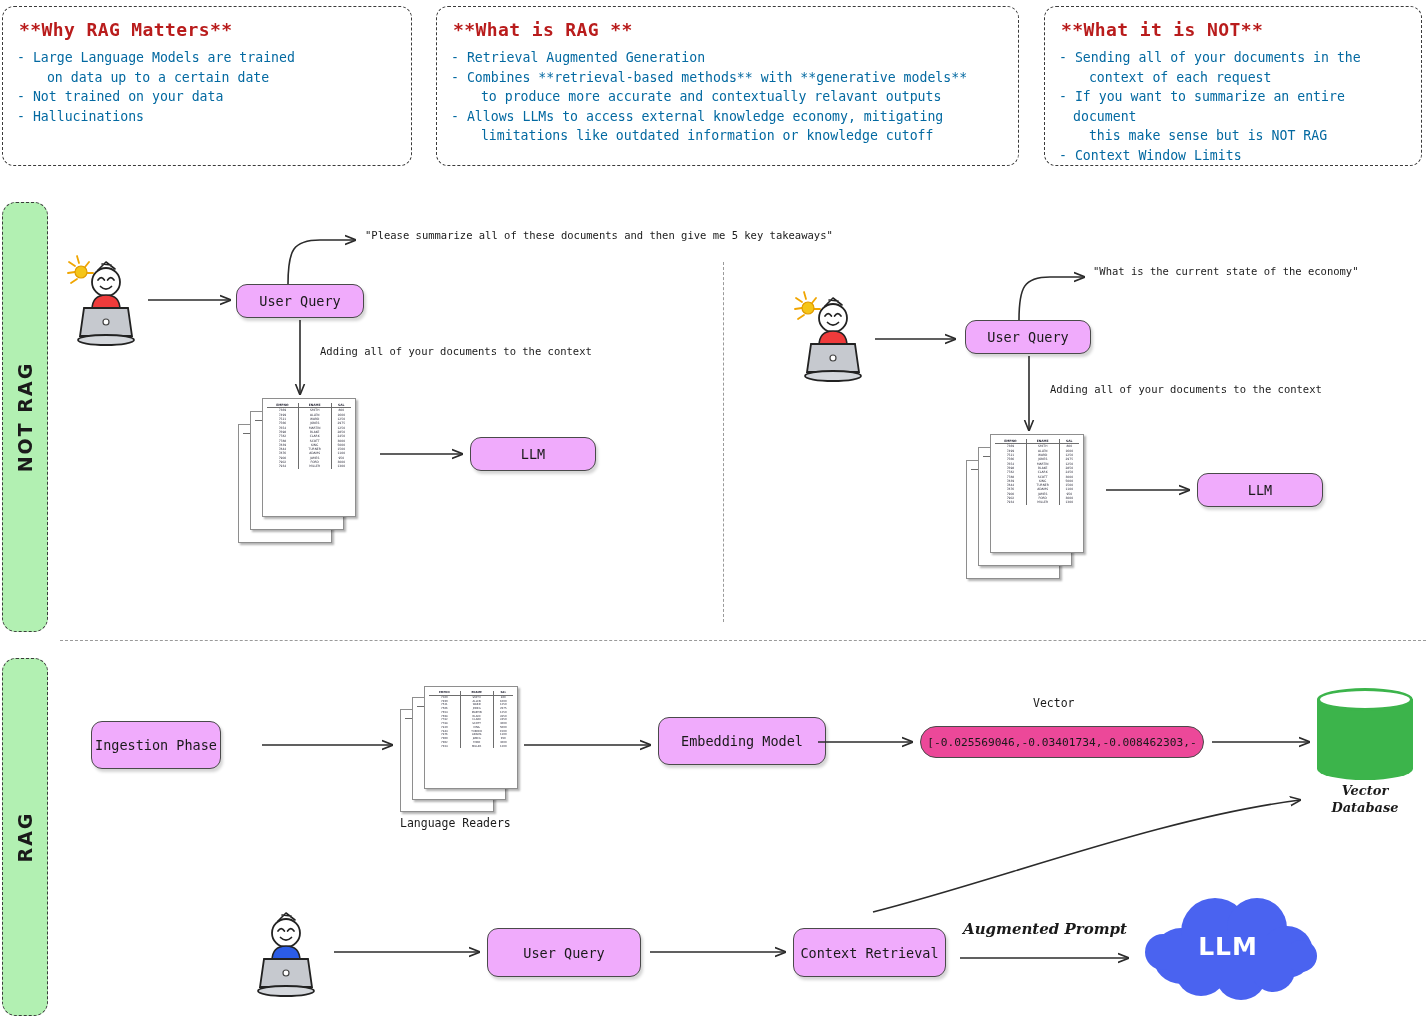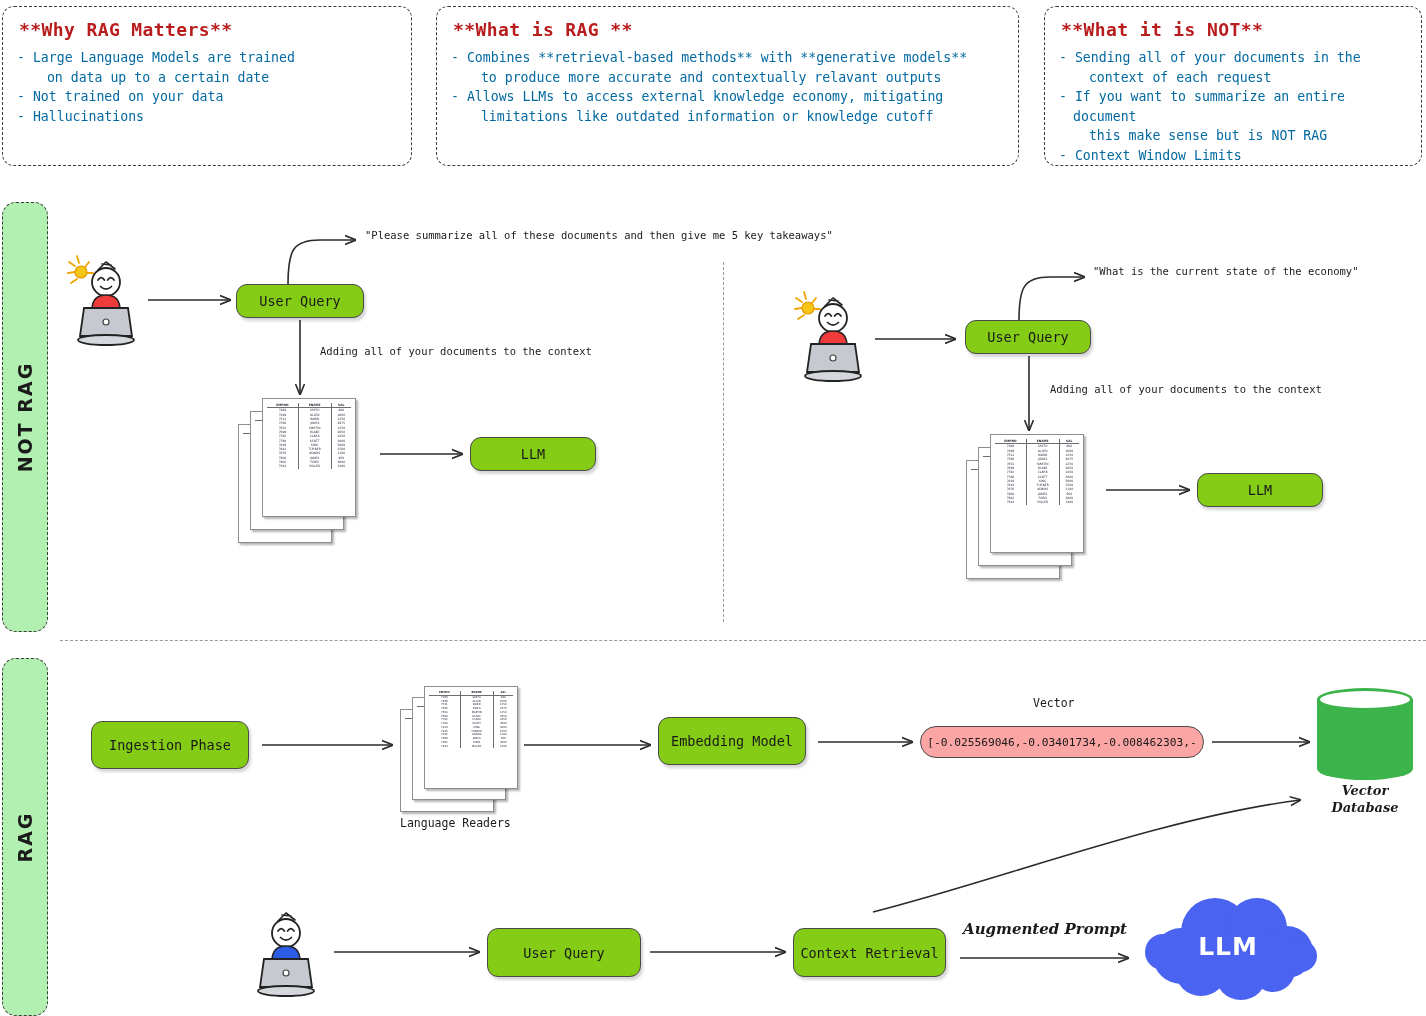--- a/index.html
+++ b/index.html
@@ -72,21 +72,21 @@
   }
   .divider-v {
     position:absolute;
     border-left:1.4px dashed #9a9a9a;
     width:0;
   }
 
   
   .node {
     position:absolute;
-    background:#84cc16;
+    background:#f0abfc;
     border:1.4px solid #4a4a4a;
     border-radius:11px;
     display:flex; align-items:center; justify-content:center;
     color:#1a1a1a;
     box-shadow:2px 3px 3px rgba(0,0,0,0.17);
     white-space:nowrap;
   }
 
   
   .note {
@@ -159,20 +159,21 @@
       <li>Large Language Models are trained
   on data up to a certain date</li>
       <li>Not trained on your data</li>
       <li>Hallucinations</li>
     </ul>
   </div>
 
   <div class="card" id="card-what">
     <div class="card-title">**What is RAG **</div>
     <ul>
+      <li>Retrieval Augmented Generation</li>
       <li>Combines **retrieval-based methods** with **generative models**
   to produce more accurate and contextually relavant outputs</li>
       <li>Allows LLMs to access external knowledge economy, mitigating
   limitations like outdated information or knowledge cutoff</li>
     </ul>
   </div>
 
   <div class="card" id="card-not">
     <div class="card-title">**What it is NOT**</div>
     <ul>
@@ -776,21 +777,21 @@
             </tr>
           </tbody>
         </table>
       </div>
     </div>
 
   <div class="node" style="left:1197px; top:473px; width:126px; height:34px; font-size:13.5px;">
     <span>LLM</span>
   </div>
 
-  <div class="node" style="left:91px; top:721px; width:158px; height:48px; font-size:13.5px;">
+  <div class="node" style="left:91px; top:721px; width:130px; height:48px; font-size:13.5px;">
     <span>Ingestion Phase</span>
   </div>
 
   <div class="docstack" id="docstack-rag" style="left:400px; top:686px; width:118px; height:125px;">
       <div class="docpage" style="left: 0px; top: 23px; width: 94px; height: 103px; padding: 4px; font-size: 2.6px; z-index: 1;">
         <table style="font-size: 2.6px; line-height: 3.77px;">
           <thead>
             <tr>
               <th>EMPNO</th>
               <th>ENAME</th>
@@ -1036,29 +1037,29 @@
             </tr>
           </tbody>
         </table>
       </div>
     </div>
 
   <div class="note" style="left:400px; top:816px; font-size:11.5px;">
     <span>Language Readers</span>
   </div>
 
-  <div class="node" style="left:658px; top:717px; width:148px; height:48px; font-size:13.5px;">
+  <div class="node" style="left:658px; top:717px; width:168px; height:48px; font-size:13.5px;">
     <span>Embedding Model</span>
   </div>
 
   <div class="note" style="left:1033px; top:696px; font-size:11.5px;">
     <span>Vector</span>
   </div>
 
-  <div class="node" style="left:920px; top:726px; width:284px; height:32px; font-size:11.2px; background:#fca5a5; box-shadow:none; border-radius:16px;">
+  <div class="node" style="left:920px; top:726px; width:284px; height:32px; font-size:11.2px; background:#ec4899; box-shadow:none; border-radius:16px;">
     <span>[-0.025569046,-0.03401734,-0.008462303,-</span>
   </div>
 
   <div class="cylinder" style="left:1317px; top:688px; width:96px; height:132px;">
     <div class="cyl-bottom" style="top:70px; width:96px; height:22px;"></div>
     <div class="cyl-body" style="top:11px; width:96px; height:70px;"></div>
     <div class="cyl-top" style="width:96px; height:23px;"></div>
     <div class="cyl-label" style="top:94px; font-size:13px;">
       <div>Vector</div>
       <div>Database</div>

